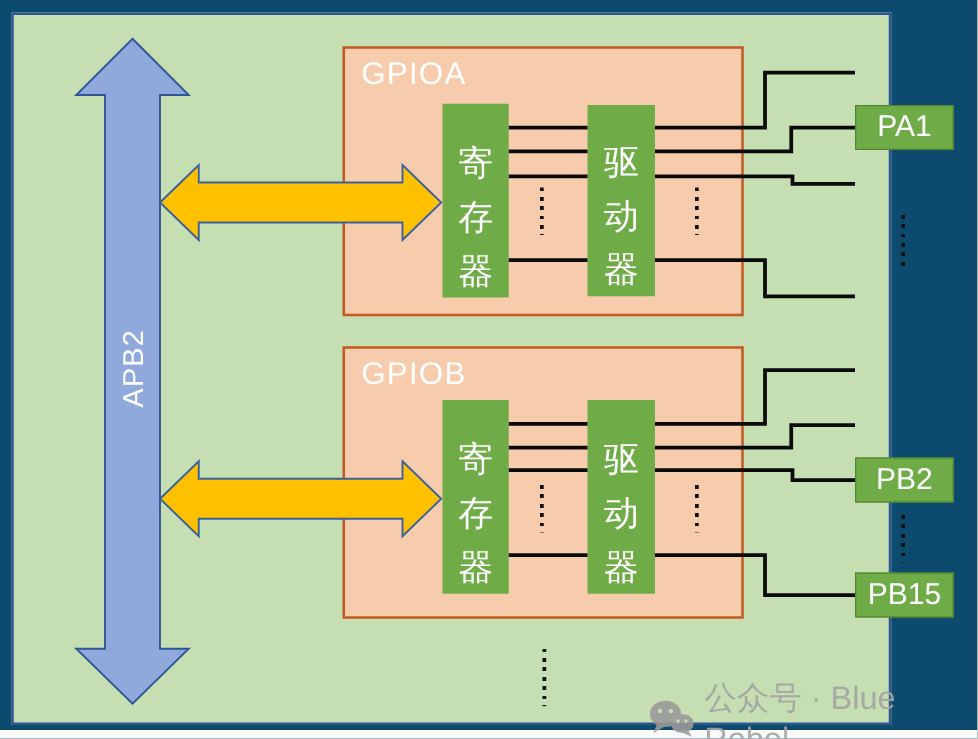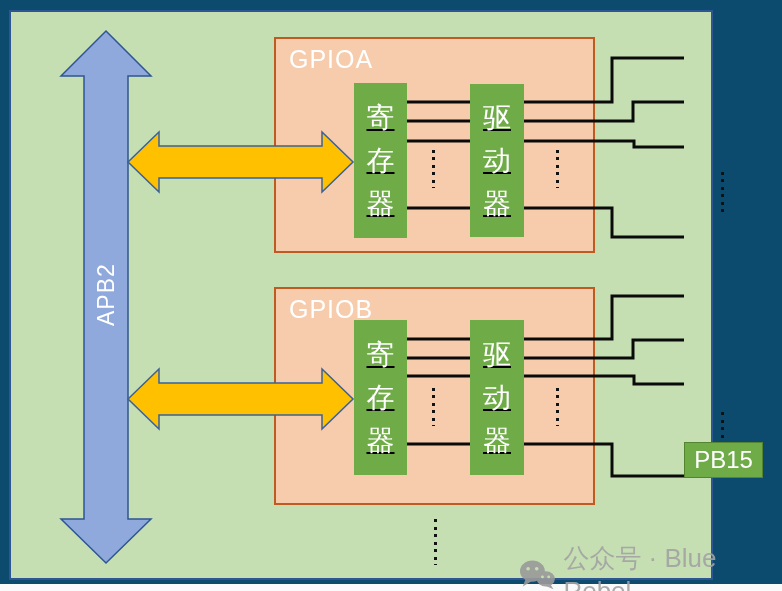--- a/index.html
+++ b/index.html
@@ -4,23 +4,23 @@
 <style>
   html,body{margin:0;padding:0;}
   body{font-family:"Liberation Sans", sans-serif; background:#e8e8e8;}
   #stage{position:relative; width:782px; height:591px; background:#0c4a6e; overflow:hidden;}
   #bottom-strip{position:absolute; left:0; bottom:0; width:782px; height:7px; background:#FAFAFA;}
   #main-box{position:absolute; left:9px; top:10px; width:704px; height:570px;
             box-sizing:border-box; background:#C5DFB3; border:2px solid #2E5693; z-index:1;}
   .gpio-block{position:absolute; left:274px; width:321px; box-sizing:border-box;
               background:#F7CCAC; border:2px solid #BF5B21; z-index:2;}
   #gpioa-block{top:37px; height:216px;}
-  #gpiob-block{top:287px; height:218px;}
+  #gpiob-block{top:277px; height:218px;}
   .block-title{position:absolute; left:13px; top:6px; color:#FFFFFF; font-size:25px; letter-spacing:1px;}
-  .green-box{position:absolute; background:#6FAC47; z-index:3; display:flex; align-items:center; justify-content:center;text-decoration:underline;}
+  .green-box{position:absolute; background:#6FAC47; z-index:3; display:flex; align-items:flex-end; justify-content:center;}
   .vtext{width:30px; text-align:center; word-break:break-all; color:#FFFFFF;
          font-size:28px; line-height:43px;}
   #gpioa-register{left:354px; top:83px; width:53px; height:155px;}
   #gpioa-driver  {left:470px; top:84px; width:54px; height:153px;}
   #gpiob-register{left:354px; top:320px; width:53px; height:155px;}
   #gpiob-driver  {left:470px; top:320px; width:54px; height:155px;}
   svg.layer{position:absolute; left:0; top:0; z-index:5; pointer-events:none;}
   .pin{position:absolute; left:684px; width:79px; box-sizing:border-box;
        background:#6FAC47; border:1px solid #54842F; color:#FFFFFF;
        font-size:24px; display:flex; align-items:center; justify-content:center; z-index:10;}
@@ -89,21 +89,23 @@
 
       <polyline points="524,339 612,339 612,296 684,296"></polyline>
       <polyline points="524,358 633,358 633,340 684,340"></polyline>
       <polyline points="524,376 634,376 634,384 684,384"></polyline>
       <polyline points="524,444 612,444 612,476 684,476"></polyline>
     </g>
   </svg>
 
   <div id="bus-label">APB2</div>
 
-  <div class="pin" style="top:442px;height:36px">PB15</div>
+  <div class="pin" style="top:84px;height:36px">PA1</div>
+  <div class="pin" style="top:366px;height:36px">PB2</div>
+  <div class="pin" style="top:458px;height:36px">PB15</div>
 
   <div class="dots" style="left:432px;top:150px;height:38px"></div>
   <div class="dots" style="left:556px;top:150px;height:38px"></div>
   <div class="dots" style="left:721px;top:172px;height:42px"></div>
   <div class="dots" style="left:432px;top:388px;height:38px"></div>
   <div class="dots" style="left:556px;top:388px;height:38px"></div>
   <div class="dots" style="left:721px;top:412px;height:38px"></div>
   <div class="dots" style="left:434px;top:519px;height:46px"></div>
 
   <div id="watermark">

